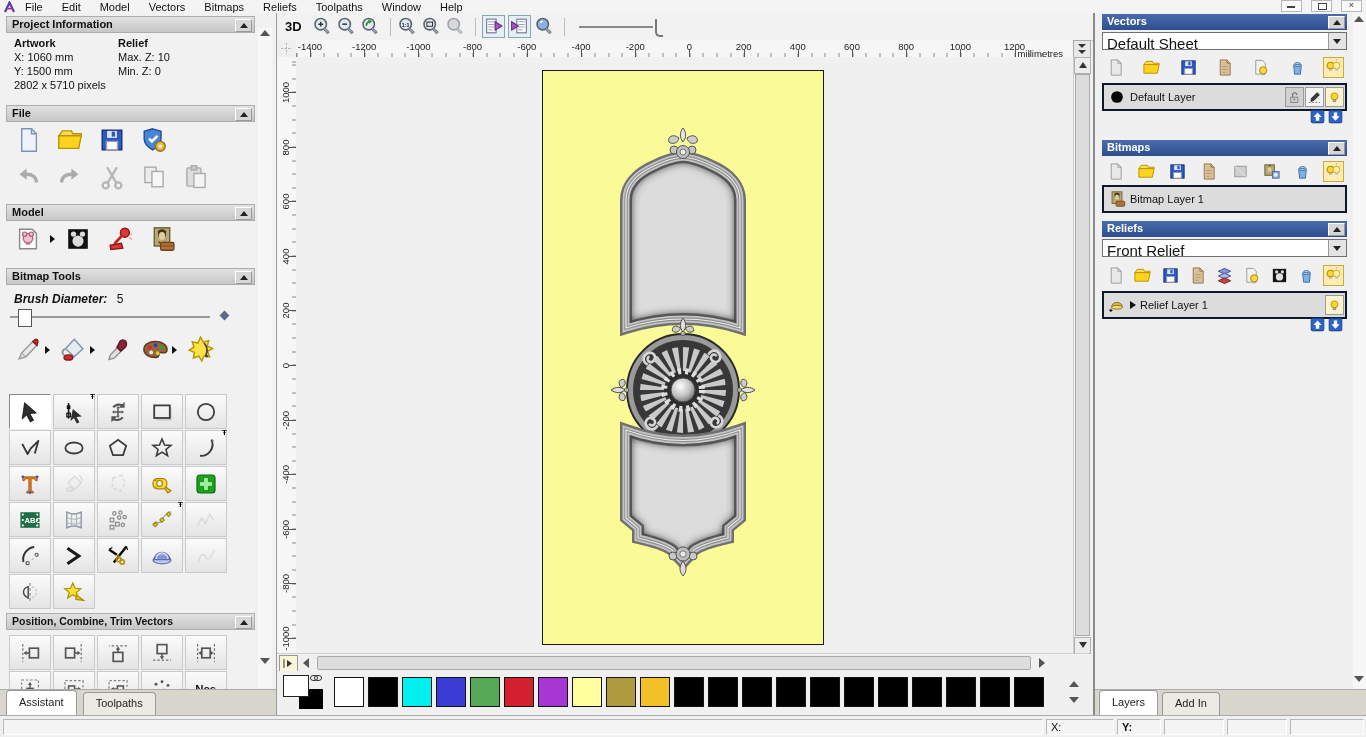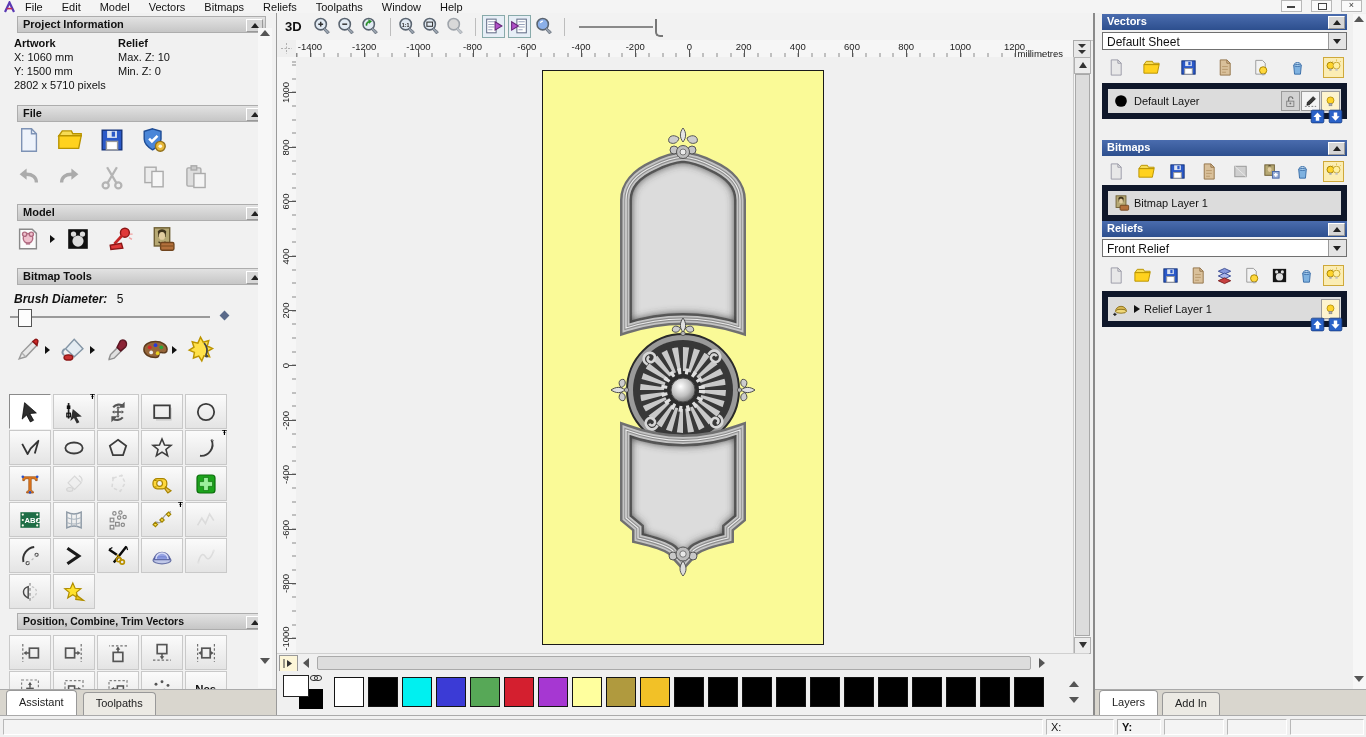--- a/index.html
+++ b/index.html
@@ -13,21 +13,21 @@
   .menuitem{margin-right:19px;font-size:11px;line-height:12px;cursor:default;}
   #winctl{position:absolute;right:4px;top:0;display:flex;gap:9px;}
   .wbtn{width:19px;height:10px;border:1px solid #b8b8b8;background:#fafafa;position:relative;}
   .wbtn .bar{position:absolute;left:5px;top:5px;width:8px;height:2px;background:#444;}
   .wbtn .box{position:absolute;left:6px;top:2px;width:7px;height:5px;border:1px solid #444;}
   .wbtn .xx{position:absolute;left:0;top:-1px;width:19px;text-align:center;font-size:9px;color:#333;}
   
   #leftpanel{position:absolute;left:0;top:13px;width:276px;height:702px;background:#f1f1f1;
              border-right:2px solid #9a9a9a;}
   .sechead{position:absolute;left:6px;width:242px;height:15px;background:linear-gradient(#e2e2e2,#c6c6c6);
-           border:1px solid #adadad;font-weight:bold;font-size:11px;line-height:14px;padding-left:5px;margin-left:11px;}
+           border:1px solid #adadad;font-weight:bold;font-size:11px;line-height:14px;padding-left:5px;}
   .colbtn{position:absolute;right:2px;top:1.5px;width:15px;height:11px;background:#d6d6d6;
           border:1px solid #999;border-top-color:#fff;border-left-color:#fff;}
   .colbtn i{position:absolute;left:3.5px;top:3px;width:0;height:0;border-left:4px solid transparent;
             border-right:4px solid transparent;border-bottom:5px solid #222;}
   .pi-col{position:absolute;font-size:11px;line-height:14px;}
   .pi-hdr{font-weight:bold;}
   .iconrow{position:absolute;display:flex;align-items:center;}
   .icon{display:inline-block;position:relative;}
   .icon svg{display:block;width:100%;height:100%;}
   .i28 .icon{width:28px;height:28px;margin-right:14px;}
@@ -107,27 +107,27 @@
   #colsel svg{position:absolute;left:26px;top:-2px;width:14px;height:10px;}
   #swatches{position:absolute;left:57px;top:6px;display:flex;}
   .swatch{width:30px;height:30px;border:1px solid #141414;margin-right:4px;box-sizing:border-box;}
   #palscroll{position:absolute;left:790px;top:8px;width:14px;height:30px;}
   
   #rightpanel{position:absolute;left:1093px;top:13px;width:273px;height:702px;background:#f0f0f0;border-left:2px solid #8a8a8a;}
   .bluehead{position:absolute;left:7px;width:245px;height:16px;background:linear-gradient(#4a6cae,#2d4f8e);
             color:#fff;font-weight:bold;font-size:11px;line-height:15px;padding-left:5px;box-sizing:border-box;}
   .bluehead .colbtn{top:2px;right:2px;}
   .dd{position:absolute;left:7px;width:245px;height:18px;background:#fff;border:1px solid #707070;box-sizing:border-box;}
-  .dd .dd-text{position:absolute;left:4px;top:2px;font-size:12px;}
+  .dd .dd-text{position:absolute;left:4px;top:2px;font-size:15px;}
   .dd .dd-btn{position:absolute;right:0;top:0;width:17px;height:16px;background:#e4e4e4;border-left:1px solid #9a9a9a;}
   .dd .dd-btn i{position:absolute;left:4px;top:6px;width:0;height:0;border-left:4.5px solid transparent;border-right:4.5px solid transparent;border-top:5px solid #222;}
   .rtoolbar{position:absolute;left:7px;width:245px;height:24px;display:flex;align-items:center;justify-content:space-between;padding:0 4px;box-sizing:border-box;}
   .rtoolbar .icon{width:19px;height:19px;}
   .rtoolbar .icon.hl{background:#fbedb4;outline:1px solid #cfa93a;}
-  .layerrow{position:absolute;left:7px;width:245px;height:36px;background:#dcdcdc;border:6px solid #0f172a;
+  .layerrow{position:absolute;left:7px;width:245px;height:28px;background:#dcdcdc;border:2px solid #0f172a;
             display:flex;align-items:center;box-sizing:border-box;}
   .layerrow .icon{width:18px;height:18px;margin:0 4px;}
   .layername{font-size:11px;flex:1;}
   .lrbtn{width:17px;height:18px;background:#f4f4f4;border:1px solid #9a9a9a;margin-right:1px;display:flex;align-items:center;justify-content:center;}
   .lrbtn .icon{width:15px;height:15px;margin:0;}
   .lrbtn.graybg{background:#d2d2d2;}
   .updown{position:absolute;display:flex;gap:3px;}
   .updown .icon{width:15px;height:15px;}
   .expander{width:0;height:0;border-top:4px solid transparent;border-bottom:4px solid transparent;border-left:6px solid #111;margin-right:4px;}
   #rscroll{position:absolute;right:2px;top:1px;width:13px;height:676px;background:#f7f7f7;}

